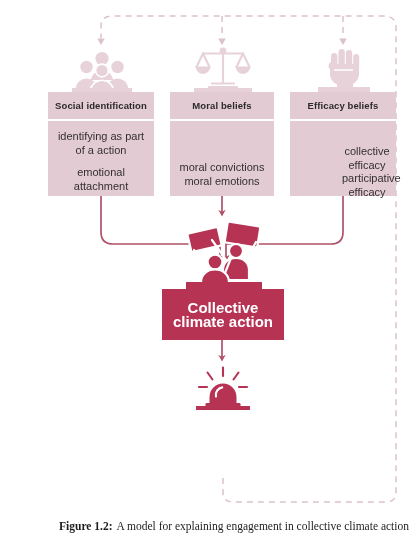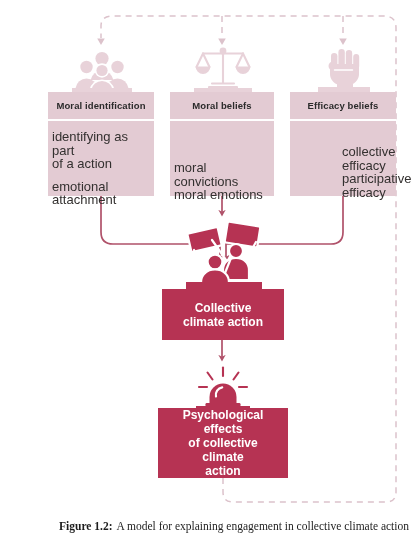--- a/index.html
+++ b/index.html
@@ -42,35 +42,36 @@
     font-weight: bold;
     color: #2b2b2b;
     text-align: center;
     letter-spacing: .1px;
     height: 27px;
     line-height: 27px;
     border-bottom: 2px solid #ffffff;
     white-space: nowrap;
   }
   .card-body {
-    font-size: 13px;
+    font-size: 11px;
     color: #33302f;
+    text-align: center;
     padding: 9px 4px 8px 4px;
     line-height: 13.5px;
   }
   .card-body .ln { display: block; }
   .card-body .gap { display: block; height: 9px; }
 
   
   .redbox {
     position: absolute;
     background: #B63353;
     color: #ffffff;
     font-weight: bold;
-    font-size: 12px;
+    font-size: 15px;
     line-height: 14px;
     text-align: center;
     display: flex;
     align-items: center;
     justify-content: center;
     box-sizing: border-box;
     padding: 4px 8px;
   }
   .redbox .ln { display: block; }
 
@@ -193,21 +194,21 @@
         <rect x="19" y="44" width="16" height="4"></rect>
       </g>
       <g stroke="#ffffff" stroke-width="1.5" fill="none" stroke-linecap="round">
         <line x1="16.5" y1="30" x2="34.5" y2="30"></line>
       </g>
       <rect x="0" y="47" width="52" height="5" fill="#E8D2D9"></rect>
     </svg>
   </div>
 
   <div class="card" style="left:48px; top:92px; width:106px; height:104px;">
-    <div class="card-title">Moral identification</div>
+    <div class="card-title">Social identification</div>
     <div class="card-body">
       <span class="ln">identifying as part</span>
       <span class="ln">of a action</span>
       <span class="gap"></span>
       <span class="ln">emotional</span>
       <span class="ln">attachment</span>
     </div>
   </div>
 
   <div class="card" style="left:170px; top:92px; width:104px; height:104px;">
@@ -262,26 +263,19 @@
         <line x1="3" y1="21" x2="11" y2="21"></line>
         <line x1="51" y1="21" x2="43" y2="21"></line>
       </g>
       <path d="M13.5,38 v-7 a13.5,13.5 0 0 1 27,0 v7 Z" fill="#B63353"></path>
       <path d="M20,30.5 a7.6,7.6 0 0 1 6.2,-9.2" stroke="#ffffff" stroke-width="2.2" fill="none" stroke-linecap="round"></path>
       <rect x="9.5" y="37" width="35" height="4.5" rx="1.2" fill="#B63353"></rect>
       <rect x="0" y="40" width="54" height="4" fill="#B63353"></rect>
     </svg>
   </div>
 
-  <div class="redbox" style="left:158px; top:408px; width:130px; height:70px;">
-    <div>
-      <span class="ln">Psychological effects</span>
-      <span class="ln">of collective climate</span>
-      <span class="ln">action</span>
-    </div>
-  </div>
 
   <div id="caption">
     <span class="cap-label">Figure 1.2:</span>
     <span class="cap-text">A model for explaining engagement in collective climate action</span>
   </div>
 
 </div>
 
 </body></html>

